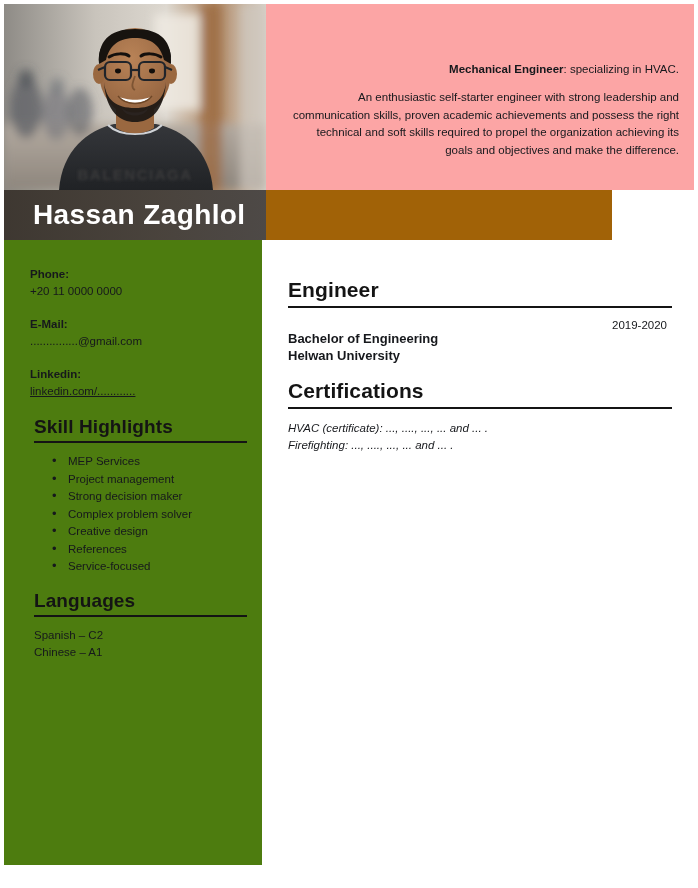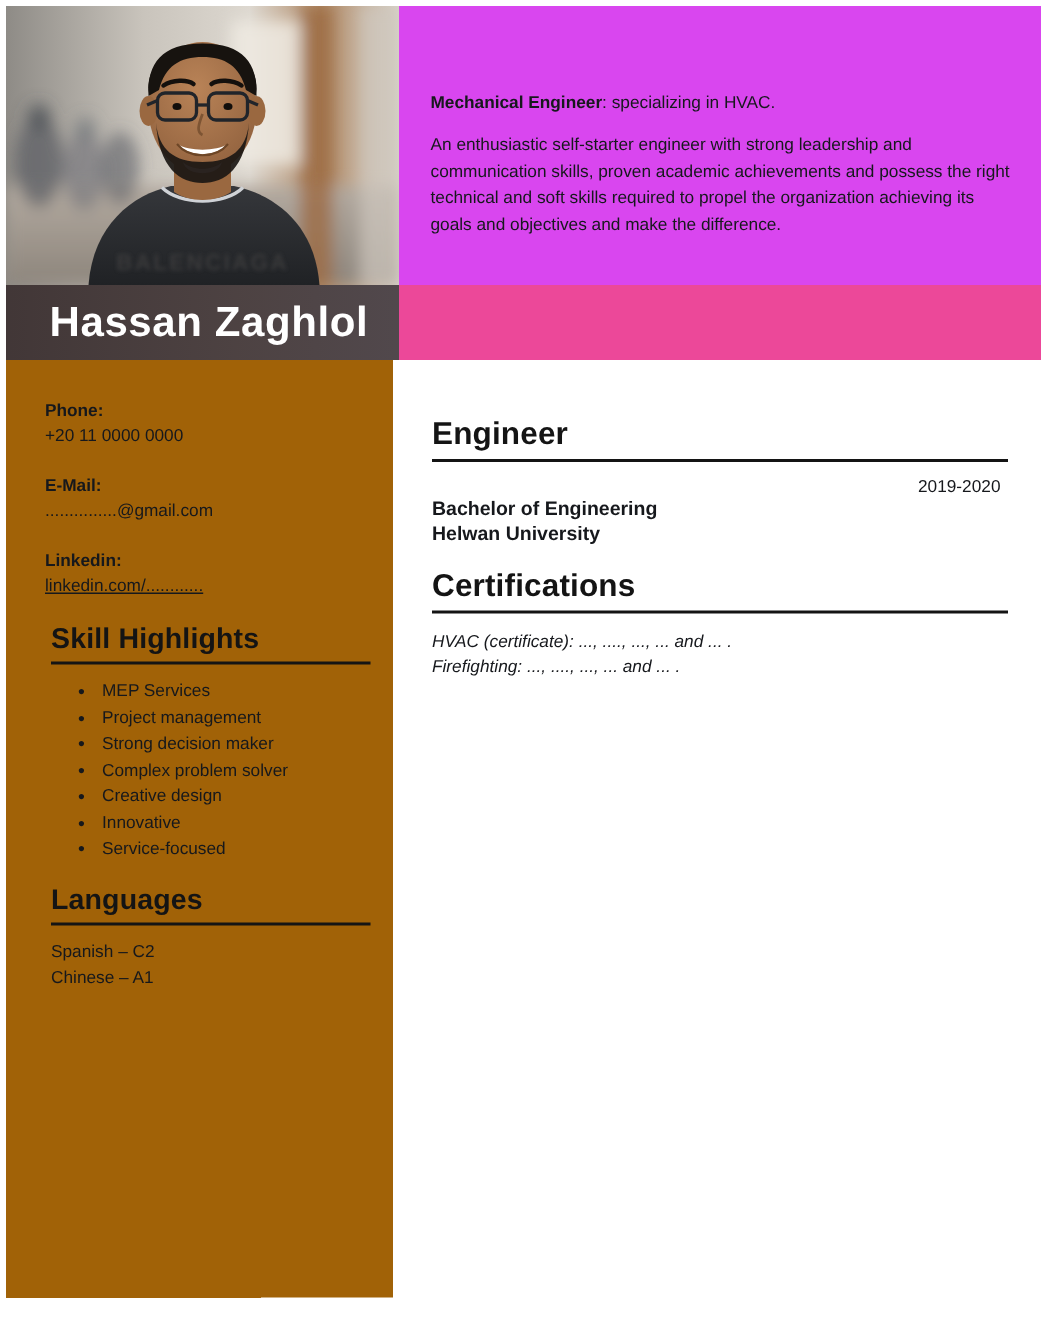--- a/index.html
+++ b/index.html
@@ -18,21 +18,22 @@
     overflow: hidden;
   }
 
   
   .header {
     position: absolute;
     left: 4px;
     top: 4px;
     width: 690px;
     height: 186px;
-    background: #d946ef;
+    background: #fca5a5;
+    text-align: right;
   }
   .photo {
     position: absolute;
     left: 0px;
     top: 0px;
     width: 262px;
     height: 186px;
     overflow: hidden;
     background: #b9b2aa;
   }
@@ -54,23 +55,23 @@
   .summary .blurb {
     font-size: 11.5px;
     line-height: 17.5px;
   }
 
   
   .name-banner {
     position: absolute;
     left: 4px;
     top: 190px;
-    width: 690px;
+    width: 608px;
     height: 50px;
-    background: #ec4899;
+    background: #a16207;
   }
   .name-banner .photo-tint {
     position: absolute;
     left: 0; top: 0;
     width: 262px; height: 50px;
     background: linear-gradient(90deg,#3a3633 0%, #46423f 60%, #4a4849 100%);
     opacity: .96;
   }
   .name-text {
     position: absolute;
@@ -85,21 +86,21 @@
     white-space: nowrap;
   }
 
   
   .sidebar {
     position: absolute;
     left: 4px;
     top: 240px;
     width: 258px;
     height: 625px;
-    background: #a16207;
+    background: #4d7c0f;
   }
   .sb-inner { padding: 26px 16px 0 26px; }
 
   .contact-block { margin-bottom: 16px; }
   .contact-label {
     font-size: 11.5px;
     font-weight: bold;
     color: #16181c;
     line-height: 17px;
   }
@@ -344,21 +345,21 @@
       </div>
 
       <div class="sb-heading">Skill Highlights</div>
       <div class="sb-rule"></div>
       <ul class="sb-list">
         <li>MEP Services</li>
         <li>Project management</li>
         <li>Strong decision maker</li>
         <li>Complex problem solver</li>
         <li>Creative design</li>
-        <li>Innovative</li>
+        <li>References</li>
         <li>Service-focused</li>
       </ul>
 
       <div class="sb-heading">Languages</div>
       <div class="sb-rule"></div>
       <div class="lang-line">Spanish – C2</div>
       <div class="lang-line">Chinese – A1</div>
 
     </div>
   </div>

